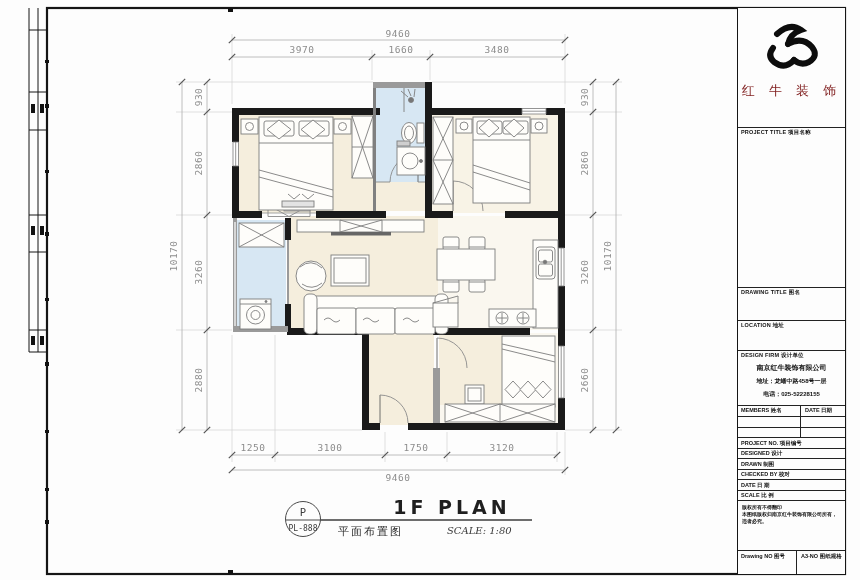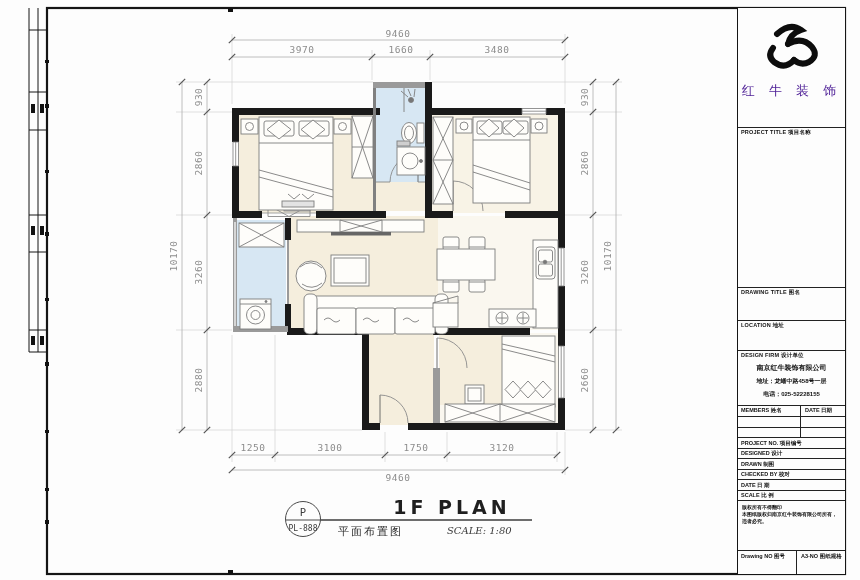--- a/index.html
+++ b/index.html
@@ -8,21 +8,21 @@
   .dim-txt{font-family:"DejaVu Sans Mono",monospace;font-size:9.5px;fill:#8c8c8c;letter-spacing:.5px;}
   .cap-en{font-family:"DejaVu Sans",sans-serif;font-size:19px;font-weight:bold;fill:#1f1f1f;letter-spacing:4px;}
   .cap-cn{font-family:"DejaVu Sans",sans-serif;font-size:11px;fill:#2b2b2b;letter-spacing:2px;}
   .cap-scale{font-family:"DejaVu Serif",serif;font-style:italic;font-size:10px;fill:#3a3a3a;}
   .cap-tag{font-family:"DejaVu Sans Mono",monospace;fill:#3a3a3a;}
   
   .titleblock{position:absolute;left:737px;top:8px;width:107px;height:566px;border-left:1.5px solid #151515;background:#fdfdfd;}
   .tb{position:absolute;left:0;width:107px;box-sizing:border-box;border-top:1px solid #222;overflow:hidden;}
   .tb-label{font-size:5.5px;color:#111;font-weight:bold;padding:1px 0 0 3px;white-space:nowrap;letter-spacing:.2px;}
   .tb-logo{position:absolute;left:0;top:0;width:107px;height:119px;text-align:center;}
-  .brand{margin-top:2px;font-family:"DejaVu Serif",serif;font-size:13px;letter-spacing:5px;color:#4c1d95;white-space:nowrap;}
+  .brand{margin-top:2px;font-family:"DejaVu Serif",serif;font-size:13px;letter-spacing:5px;color:#7f1d1d;white-space:nowrap;}
   .company{font-size:7px;font-weight:bold;color:#111;text-align:center;margin-top:4px;white-space:nowrap;}
   .addr{font-size:6px;font-weight:bold;color:#111;text-align:center;margin-top:4px;white-space:nowrap;}
   .cols{position:relative;}
   .cols .vdiv{position:absolute;left:62px;top:0;bottom:0;width:1px;background:#222;}
   .cols .hrow{position:absolute;left:0;right:0;height:1px;background:#222;}
   .mini{font-size:5.5px;font-weight:bold;color:#111;padding:1px 0 0 3px;white-space:nowrap;}
   .tb-row{position:absolute;left:0;width:107px;height:10.5px;border-top:1px solid #222;box-sizing:border-box;}
   .tb-row .mini{padding-top:1.5px;}
   .note{font-size:5px;color:#111;line-height:7px;padding:3px 0 0 4px;font-weight:bold;}
   .foot .vdiv{position:absolute;left:58px;top:0;bottom:0;width:1px;background:#222;}

